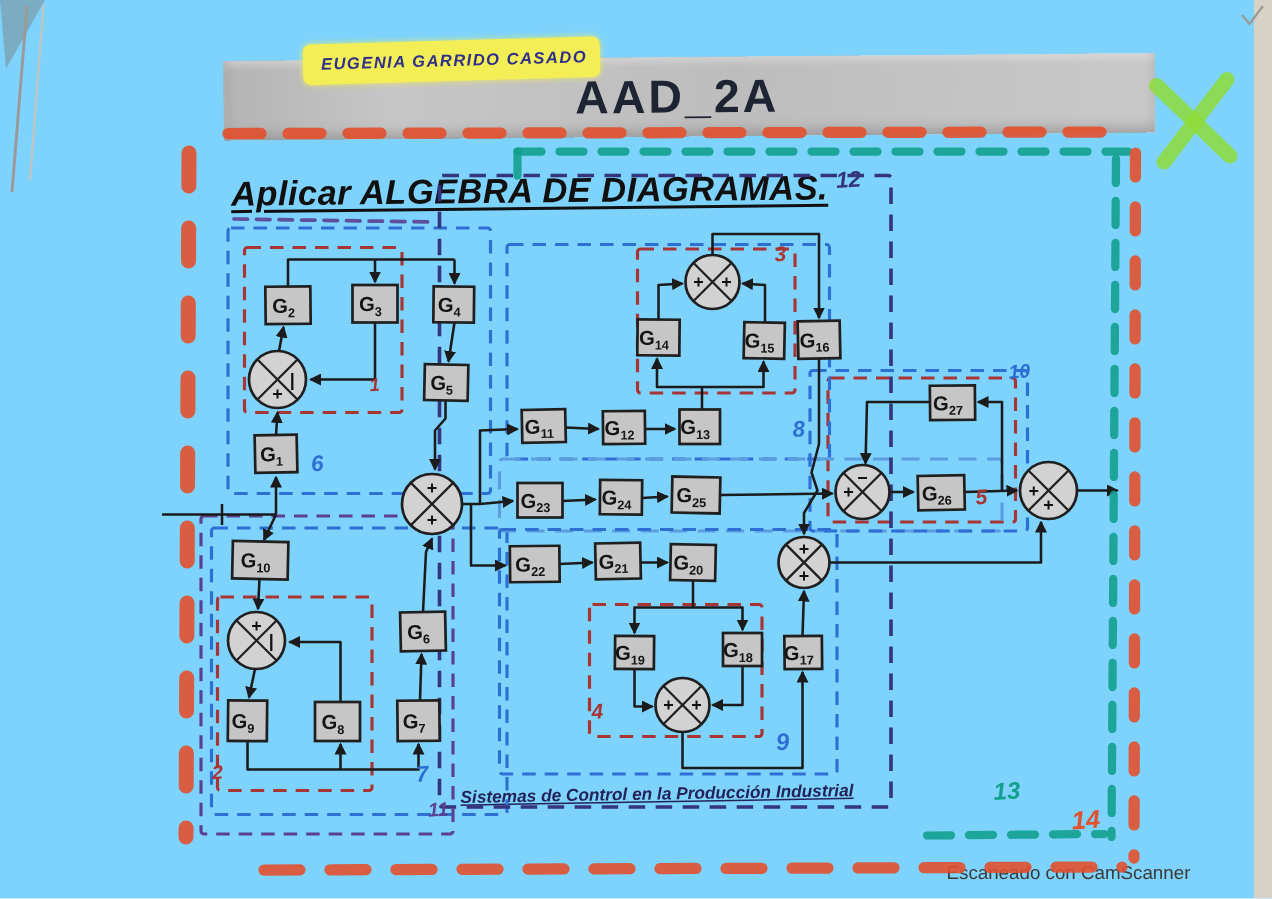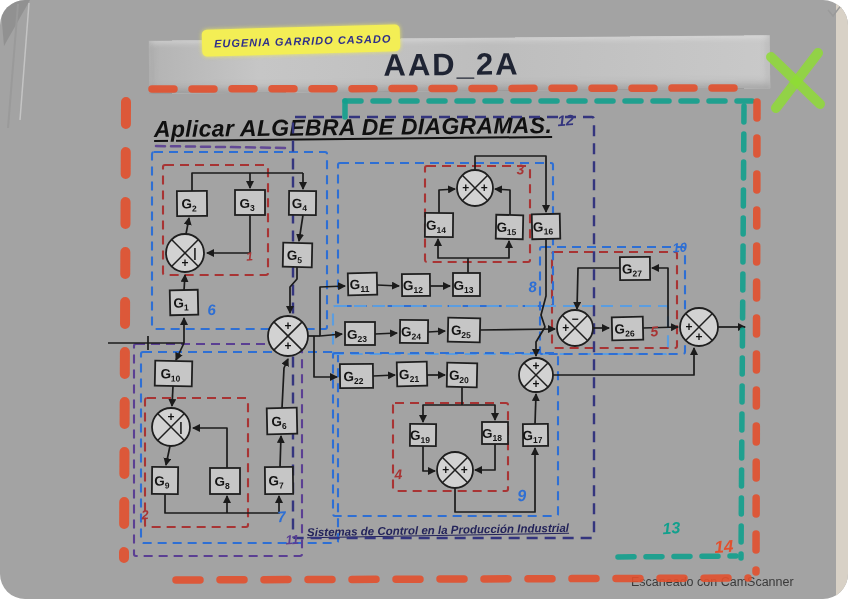--- a/index.html
+++ b/index.html
@@ -1,18 +1,18 @@
 <!DOCTYPE html>
 <html><head>
 <meta charset="utf-8">
 <style>
   html,body{margin:0;padding:0;background:#ffffff;}
   .page{
     position:relative;width:848px;height:599px;overflow:hidden;
-    background:#a3a3a3;font-family:"Liberation Sans",sans-serif;border-radius:25px;
+    background:#7dd3fc;font-family:"Liberation Sans",sans-serif;
   }
   .titlebar{
     position:absolute;left:149px;top:38px;width:621px;height:53px;
     background:linear-gradient(93deg,#b3b3b3 0%,#c6c6c6 18%,#bdbdbd 55%,#c9c9c9 100%);
     transform:rotate(-0.5deg);
     box-shadow:inset 0 -4px 8px rgba(90,90,90,.35), inset 0 3px 5px rgba(255,255,255,.4);
     display:flex;align-items:center;justify-content:center;
   }
   .titlebar span{
     font-size:31px;font-weight:bold;color:#1f2433;letter-spacing:2px;

